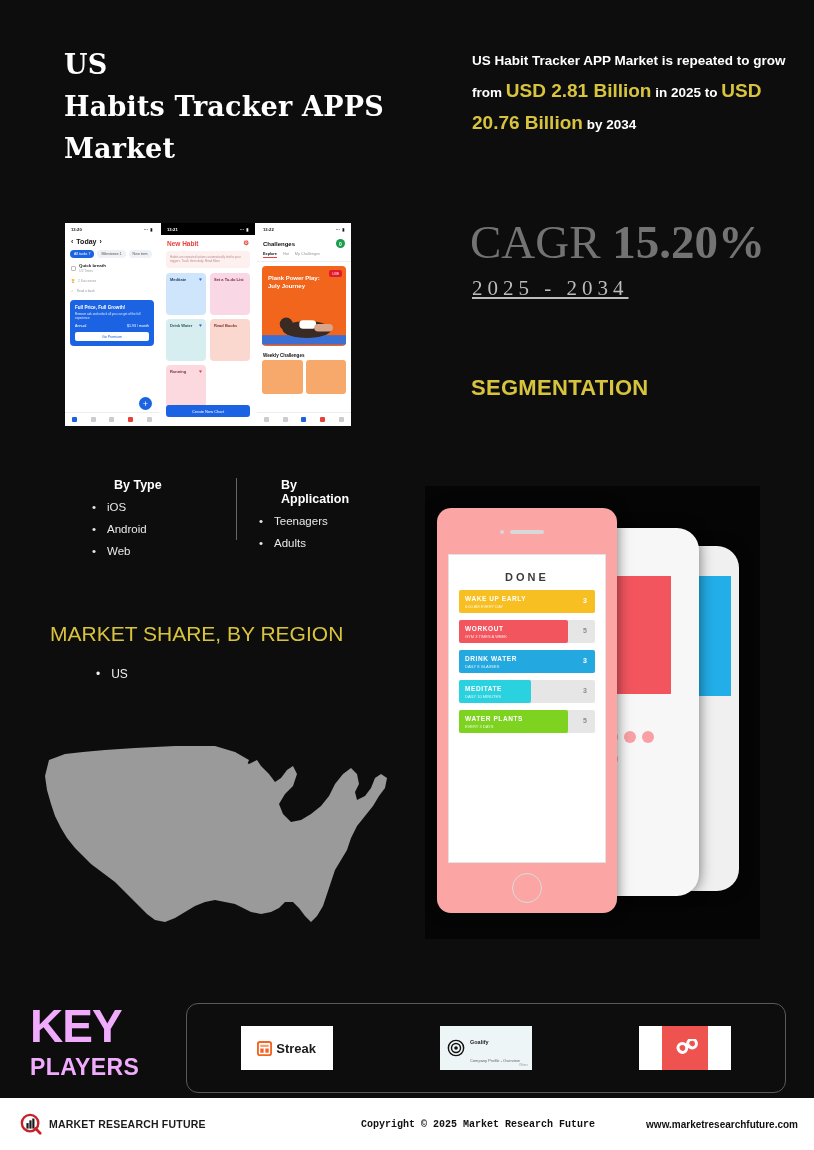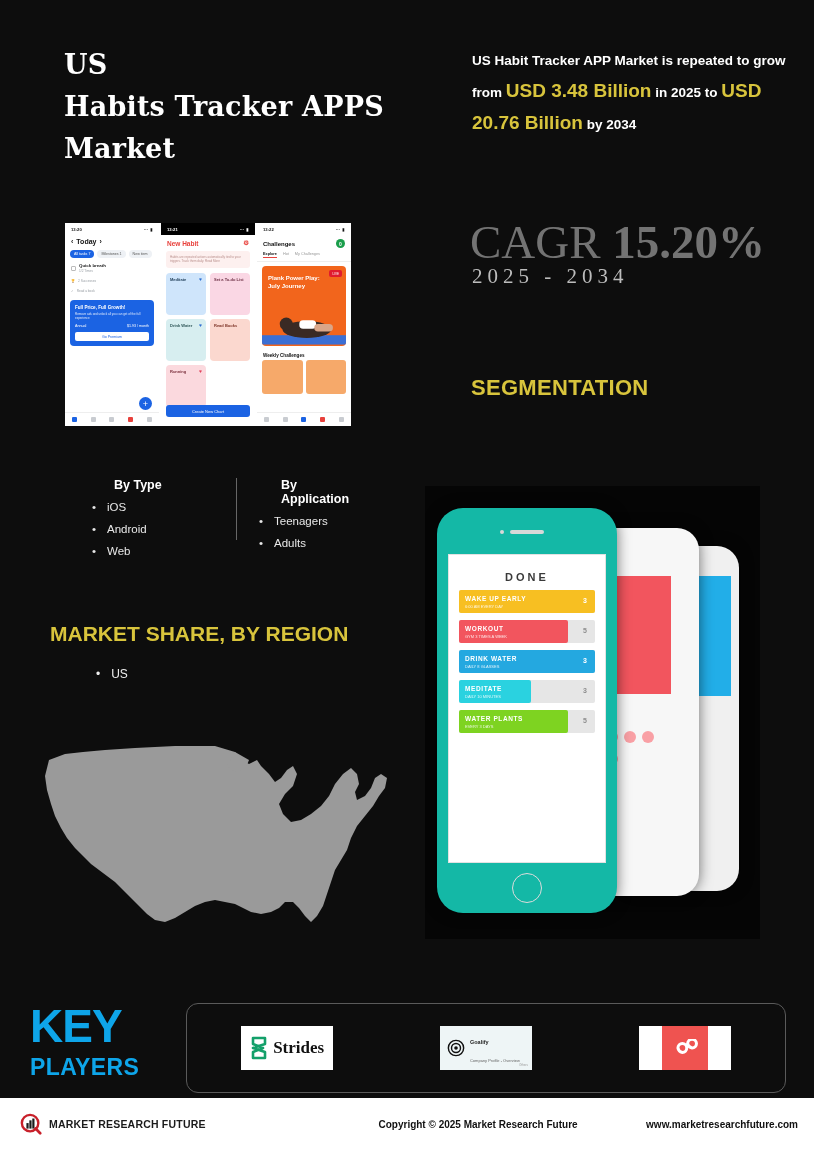--- a/index.html
+++ b/index.html
@@ -42,25 +42,26 @@
     position: absolute; left: 470px; top: 216px;
     font-family: "Liberation Serif", serif;
     color: #737373;
     font-size: 47px;
     line-height: 52px;
     white-space: nowrap;
   }
   .cagr .lbl { font-weight: normal; }
   .cagr .val { font-weight: bold; }
   .cagr-years {
-    position: absolute; left: 472px; top: 264px;
+    position: absolute; left: 472px; top: 276px;
     font-family: "Liberation Serif", serif;
     font-size: 21px;
     color: #bcbcbc;
     letter-spacing: 5px;
+    text-decoration: underline;
   }
 
   .seg-head {
     position: absolute; left: 471px; top: 375px;
     font-size: 22px; font-weight: bold;
     color: #d8c43c;
     letter-spacing: .3px;
   }
 
   
@@ -127,33 +128,33 @@
   
   .segcols { position:absolute; left:92px; top:478px; display:flex; }
   .segcol { width: 130px; }
   .segcol.divider { border-left: 1px solid #666; padding-left: 22px; margin-left: 14px; height: 62px;}
   .seg-t { font-size: 12.5px; font-weight: bold; color:#fff; margin-bottom: 9px; margin-left: 22px; }
   .seg-li { font-size: 11.5px; color:#e8e8e8; margin-bottom: 10px; display:flex; gap:11px; }
   .seg-li .bu { color:#e8e8e8; }
 
   .region-head {
     position:absolute; left:50px; top:622px;
-    font-size: 21px; font-weight: bold; color:#d8c43c;
+    font-size: 21px; font-weight: normal; color:#d8c43c;
   }
   .region-li { position:absolute; left:96px; top:667px; font-size:12px; color:#eee; display:flex; gap:11px;}
 
   .usmap { position:absolute; left:35px; top:730px; width:360px; height:235px; }
 
   
   .photo2 {
     position:absolute; left:425px; top:486px; width:335px; height:453px;
     background:#050505; overflow:hidden;
   }
   .iphone {
-    position:absolute; background:#14b8a6; border-radius:26px;
+    position:absolute; background:#fca5a5; border-radius:14px;
     box-shadow: 0 0 14px rgba(0,0,0,.55);
   }
   .ip-back2 { left:196px; top:60px; width:118px; height:345px; border-radius:22px; background:#f0f0f0;}
   .ip-back1 { left:158px; top:42px; width:116px; height:368px; border-radius:22px; background:#f7f7f7;}
   .ip-main  { left:12px; top:22px; width:180px; height:405px; }
   .ip-main .screen {
     position:absolute; left:11px; top:46px; right:11px; bottom:50px;
     background:#fff; border:0.5px solid #e2e2e2;
   }
   .ip-main .spk { position:absolute; left:50%; top:22px; transform:translateX(-50%); width:34px;height:4px;border-radius:2px;background:#d8d8d8;}
@@ -170,21 +171,21 @@
   .ip-back1 .keys { position:absolute; left:20px; top:200px; width:64px; height:70px; }
   .ip-back1 .keys b { display:inline-block;width:12px;height:12px;border-radius:50%;background:#f9a0a5;margin:3px;}
   .ip-back2 .blueblk { position:absolute; left:8px; top:30px; right:8px; height:120px; background:#22aee8;}
   .ip-back2 .blueblk span { color:#fff; font-size:9px; font-weight:bold; padding:12px 0 0 8px; display:block; letter-spacing:1px;}
   .ip-back2 .bars { position:absolute; left:20px; bottom:60px; display:flex; align-items:flex-end; gap:4px; height:40px;}
   .ip-back2 .bars i { display:block; width:9px; background:#22aee8; }
 
   
   .key {
     position:absolute; left:30px; top:1003px;
-    color:#0ea5e9; font-weight:bold; line-height: 1;
+    color:#f0abfc; font-weight:bold; line-height: 1;
   }
   .key .k1 { font-size:46px; letter-spacing:-1px;}
   .key .k2 { font-size:23px; margin-top:7px; letter-spacing:.4px;}
 
   .logobox {
     position:absolute; left:186px; top:1003px; width:600px; height:90px;
     border:1px solid #5a5a5a; border-radius:12px;
     display:flex; align-items:center; justify-content:space-around;
   }
   .logo { background:#fff; height:44px; width:92px; display:flex; align-items:center; justify-content:center; gap:4px; overflow:hidden; position:relative;}
@@ -199,36 +200,36 @@
   .logo-tick { flex-direction:column; gap:0; }
   .logo-tick .tt { font-size:11px; color:#5b7fd4; font-family:"Liberation Serif",serif;}
 
   
   .footer {
     position:absolute; left:0; bottom:0; width:814px; height:52px;
     background:#fff; display:flex; align-items:center;
   }
   .footer .brand { display:flex; align-items:center; gap:7px; margin-left:20px; width:290px;}
   .footer .brand span { font-size:10.5px; font-weight:bold; color:#1b1b1b; letter-spacing:.2px;}
-  .footer .copy { font-size:10px; font-weight:bold; color:#111; flex:1; text-align:center;}
+  .footer .copy { font-size:10px; font-weight:bold; color:#111; flex:1; text-align:center;font-family:Liberation Mono, monospace;}
   .footer .url { font-size:10px; font-weight:bold; color:#111; margin-right:16px; }
 </style>
 </head>
 <body>
 
 <div class="title">
   <span>US</span>
   <span>Habits Tracker APPS</span>
   <span>Market</span>
 </div>
 
 <div class="proj">
   <span>US Habit Tracker APP Market is repeated to grow</span>
   <span>from</span>
-  <span class="big">USD 3.48 Billion</span>
+  <span class="big">USD 2.81 Billion</span>
   <span>in 2025 to</span>
   <span class="big">USD 20.76 Billion</span>
   <span>by 2034</span>
 </div>
 
 <div class="cagr">
   <span class="lbl">CAGR</span>
   <span class="val">15.20%</span>
 </div>
 <div class="cagr-years">2025 - 2034</div>
@@ -474,27 +475,30 @@
   </div>
 </div>
 
 <div class="key">
   <div class="k1">KEY</div>
   <div class="k2">PLAYERS</div>
 </div>
 
 <div class="logobox">
 
-
   <div class="logo">
-    <svg width="20" height="24" viewBox="0 0 20 24">
-      <path d="M4,2 L16,2 L16,8 L4,12 L16,16 L16,22 L4,22 L4,16 L14,12 L4,8 Z" fill="none" stroke="#13a06a" stroke-width="2.6" stroke-linejoin="round"></path>
+    <svg width="15" height="15" viewBox="0 0 16 16">
+      <rect x="1" y="1" width="14" height="14" rx="2" fill="none" stroke="#f26522" stroke-width="2"></rect>
+      <rect x="3.5" y="8" width="3.6" height="4.5" fill="#f26522"></rect>
+      <rect x="8.9" y="8" width="3.6" height="4.5" fill="#f26522"></rect>
+      <rect x="3.5" y="4" width="9" height="2.4" fill="#f9a072"></rect>
     </svg>
-    <span class="logo-strides">Strides</span>
-  </div>
+    <span class="logo-streak">Streak</span>
+  </div>
+
 
   <div class="logo logo-goalify">
     <svg width="18" height="18" viewBox="0 0 20 20">
       <circle cx="10" cy="10" r="8.5" fill="none" stroke="#111" stroke-width="1.6"></circle>
       <circle cx="10" cy="10" r="5" fill="none" stroke="#111" stroke-width="1.6"></circle>
       <circle cx="10" cy="10" r="2" fill="#111"></circle>
     </svg>
     <span>
       <span class="g1">Goalify</span><br>
       <span class="g2">Company Profile - Overview</span>

